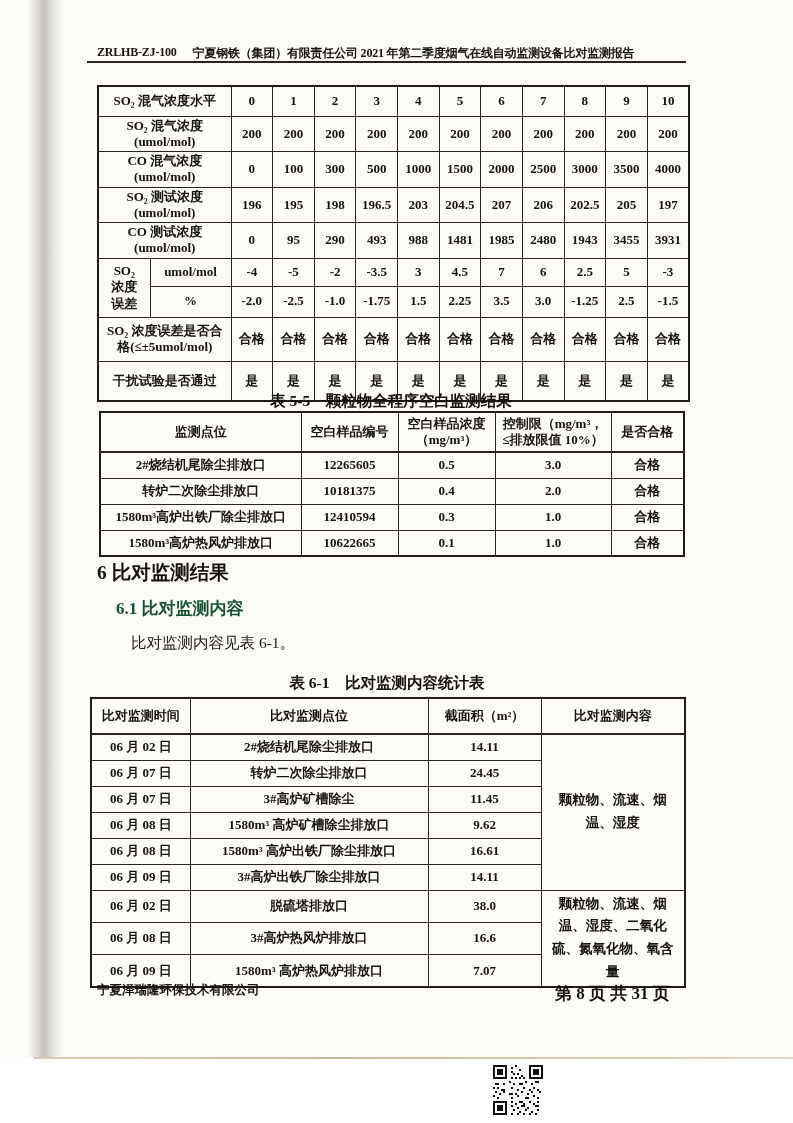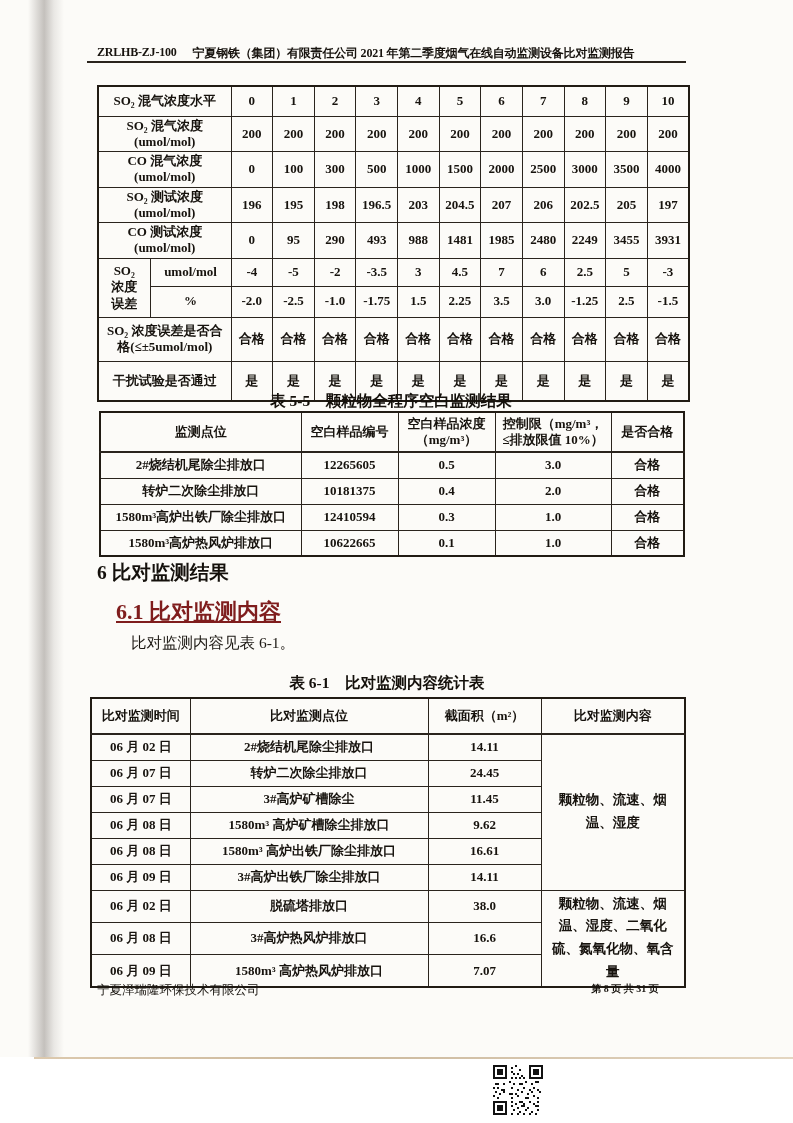--- a/index.html
+++ b/index.html
@@ -49,26 +49,26 @@
   #t55-title { left:99px; top:391px; width:584px; }
   #t55 tr.hd td { border-bottom-width:2px; }
 
   #t61 { left:90px; top:697px; width:594px; border:2px solid #211b14; }
   #t61-title { left:90px; top:673px; width:594px; }
   #t61 tr.hd td { border-bottom-width:2px; }
   #t61 .content-cell { font-size:13.5px; line-height:1.7; padding:2px 6px;margin-top:46px; }
 
   
   #h1   { position:absolute; left:97px;  top:559px; font-size:19.5px; font-weight:700; color:#14100b; }
-  #h2   { position:absolute; left:116px; top:597px; font-size:22px; font-weight:700; color:#7f1d1d;text-decoration:underline; }
+  #h2   { position:absolute; left:116px; top:597px; font-size:17px; font-weight:700; color:#14532d; }
   #para { position:absolute; left:131px; top:633px; font-size:15.5px; color:#1b1712; }
 
   
-  #footer-company { position:absolute; left:97px; top:982px; font-size:12.5px; font-weight:400; color:#17130e; }
-  #footer-page    { position:absolute; left:555px; top:982px; width:140px; text-align:center; font-size:10px; font-weight:700; color:#17130e; }
+  #footer-company { position:absolute; left:97px; top:982px; font-size:12.5px; font-weight:700; color:#17130e; }
+  #footer-page    { position:absolute; left:555px; top:982px; width:140px; text-align:left; font-size:17px; font-weight:700; color:#17130e; }
 
   
   #qr { position:absolute; left:493px; top:1063px; width:50px; height:53px; }
   #watermark { position:absolute; left:556px; top:1070px; font-size:25px; color:#3d3d3d; letter-spacing:1.5px; white-space:nowrap; }
 </style>
 </head>
 <body>
 
 <div id="page">
   <div id="paper"></div>
@@ -163,21 +163,21 @@
       </td>
 
     <td class="num">0</td>
           <td class="num">95</td>
           <td class="num">290</td>
           <td class="num">493</td>
           <td class="num">988</td>
           <td class="num">1481</td>
           <td class="num">1985</td>
           <td class="num">2480</td>
-          <td class="num">2249</td>
+          <td class="num">1943</td>
           <td class="num">3455</td>
           <td class="num">3931</td>
         </tr>
     <tr style="height:28px">
       <td rowspan="2" class="pre">SO₂
 浓度
 误差</td>
       <td>umol/mol</td>
 
     <td class="num">-4</td>

